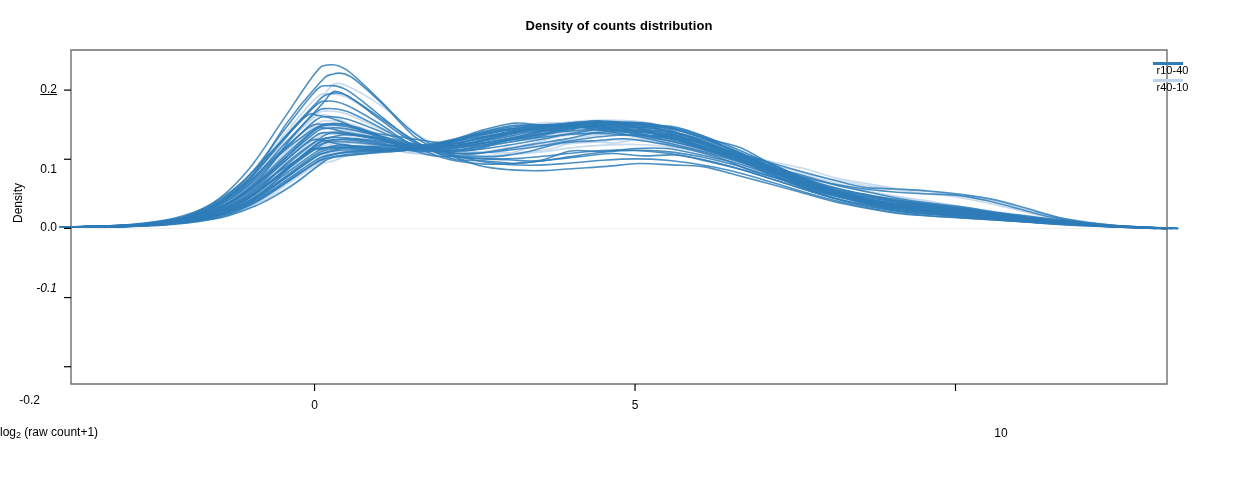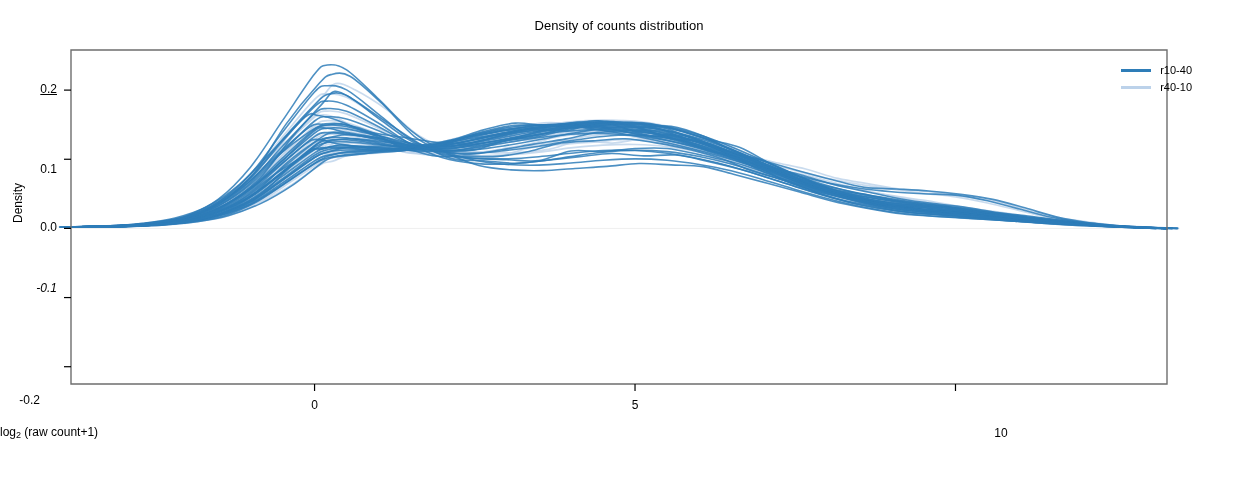--- a/index.html
+++ b/index.html
@@ -22,21 +22,21 @@
     width: 1238px;
     height: 500px;
   }
   .chart-title {
     position: absolute;
     left: 0;
     top: 18px;
     width: 1238px;
     text-align: center;
     font-size: 13px;
-    font-weight: normal;
+    font-weight: bold;
     letter-spacing: 0.1px;
   }
   .axis-label-x {
     position: absolute;
     left: 0;
     top: 425px;
     width: 1238px;
     font-size: 12px;
   }
   .axis-label-x sub {
@@ -71,20 +71,21 @@
   .legend {
     position: absolute;
     right: 46px;
     top: 62px;
     font-size: 11px;
   }
   .legend-row {
     display: flex;
     align-items: center;
     height: 17px;
+    flex-direction: column;
   }
   .legend-swatch {
     width: 30px;
     height: 3px;
     margin-right: 9px;
   }
   .legend-label {
     font-size: 11px;
     line-height: 11px;
   }

